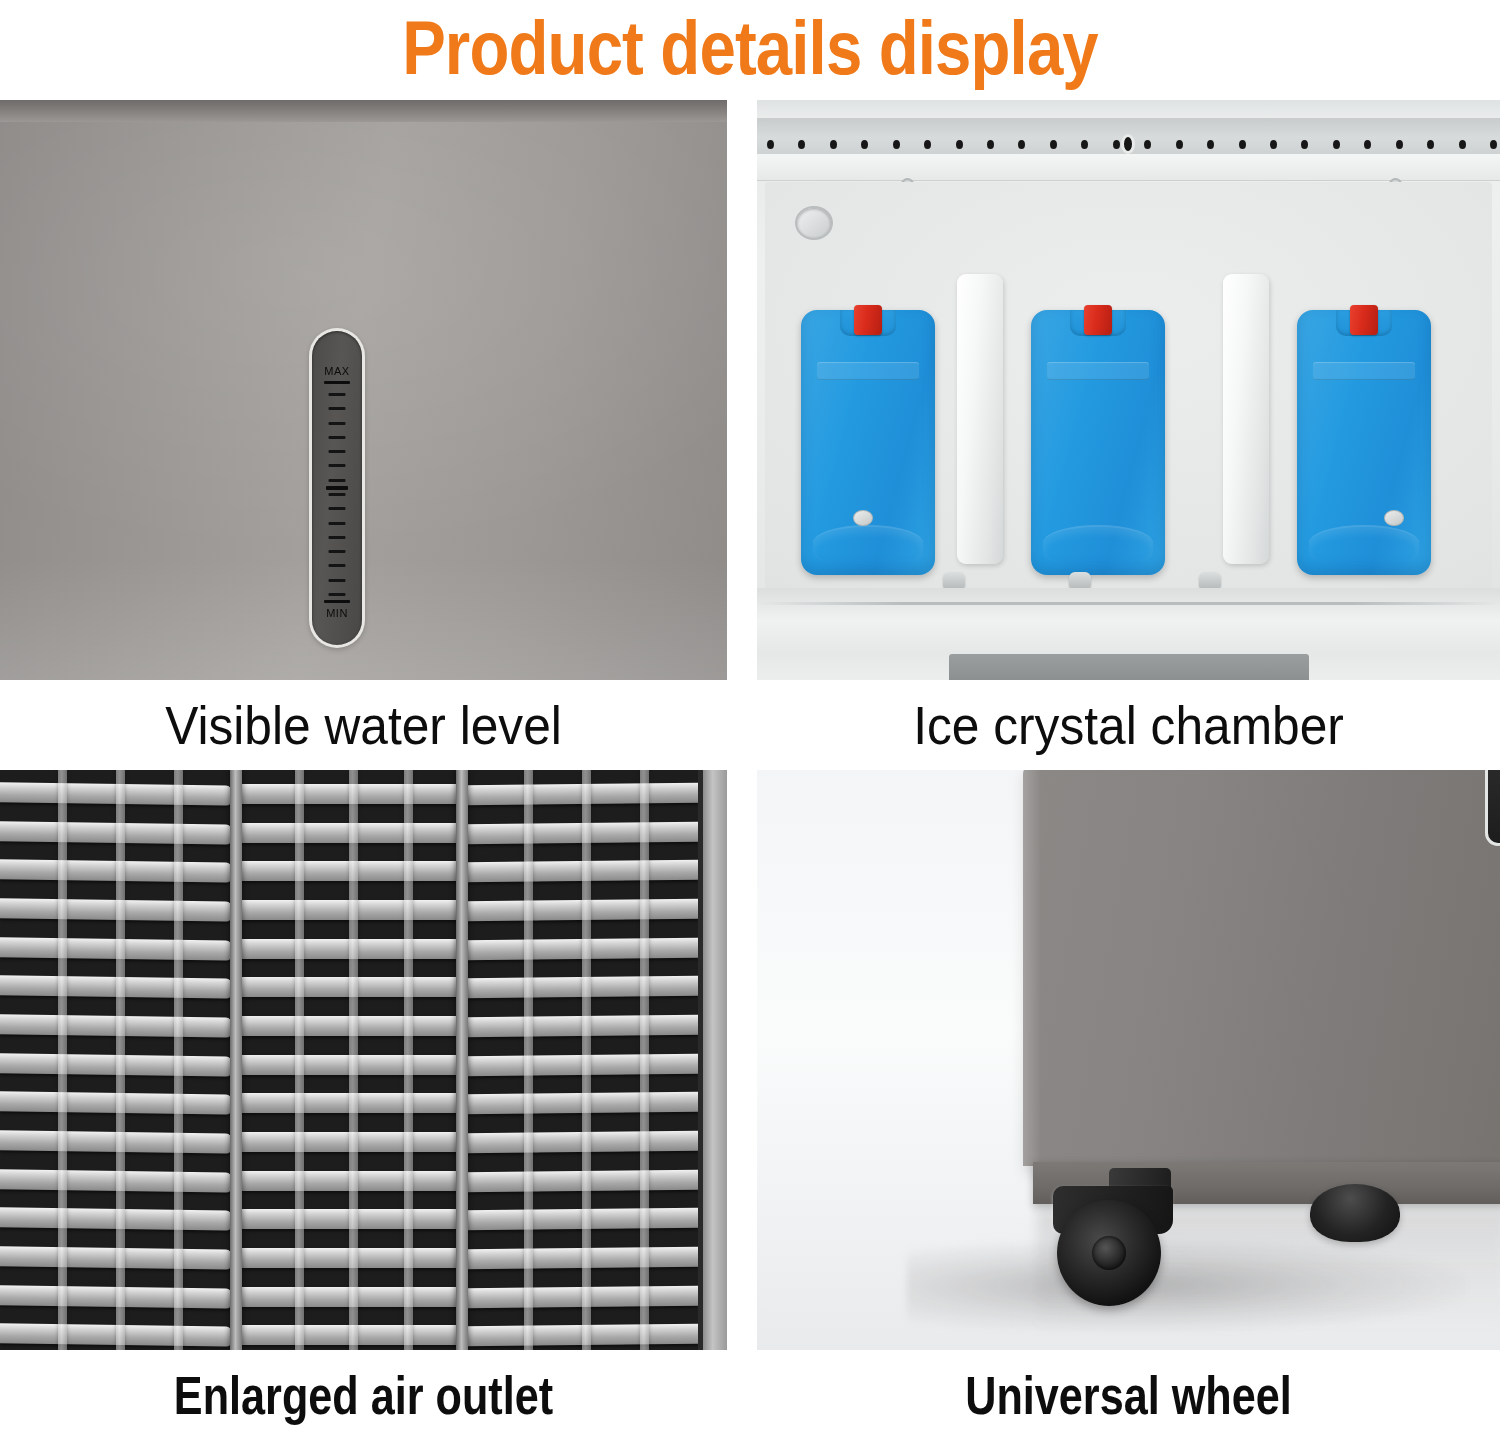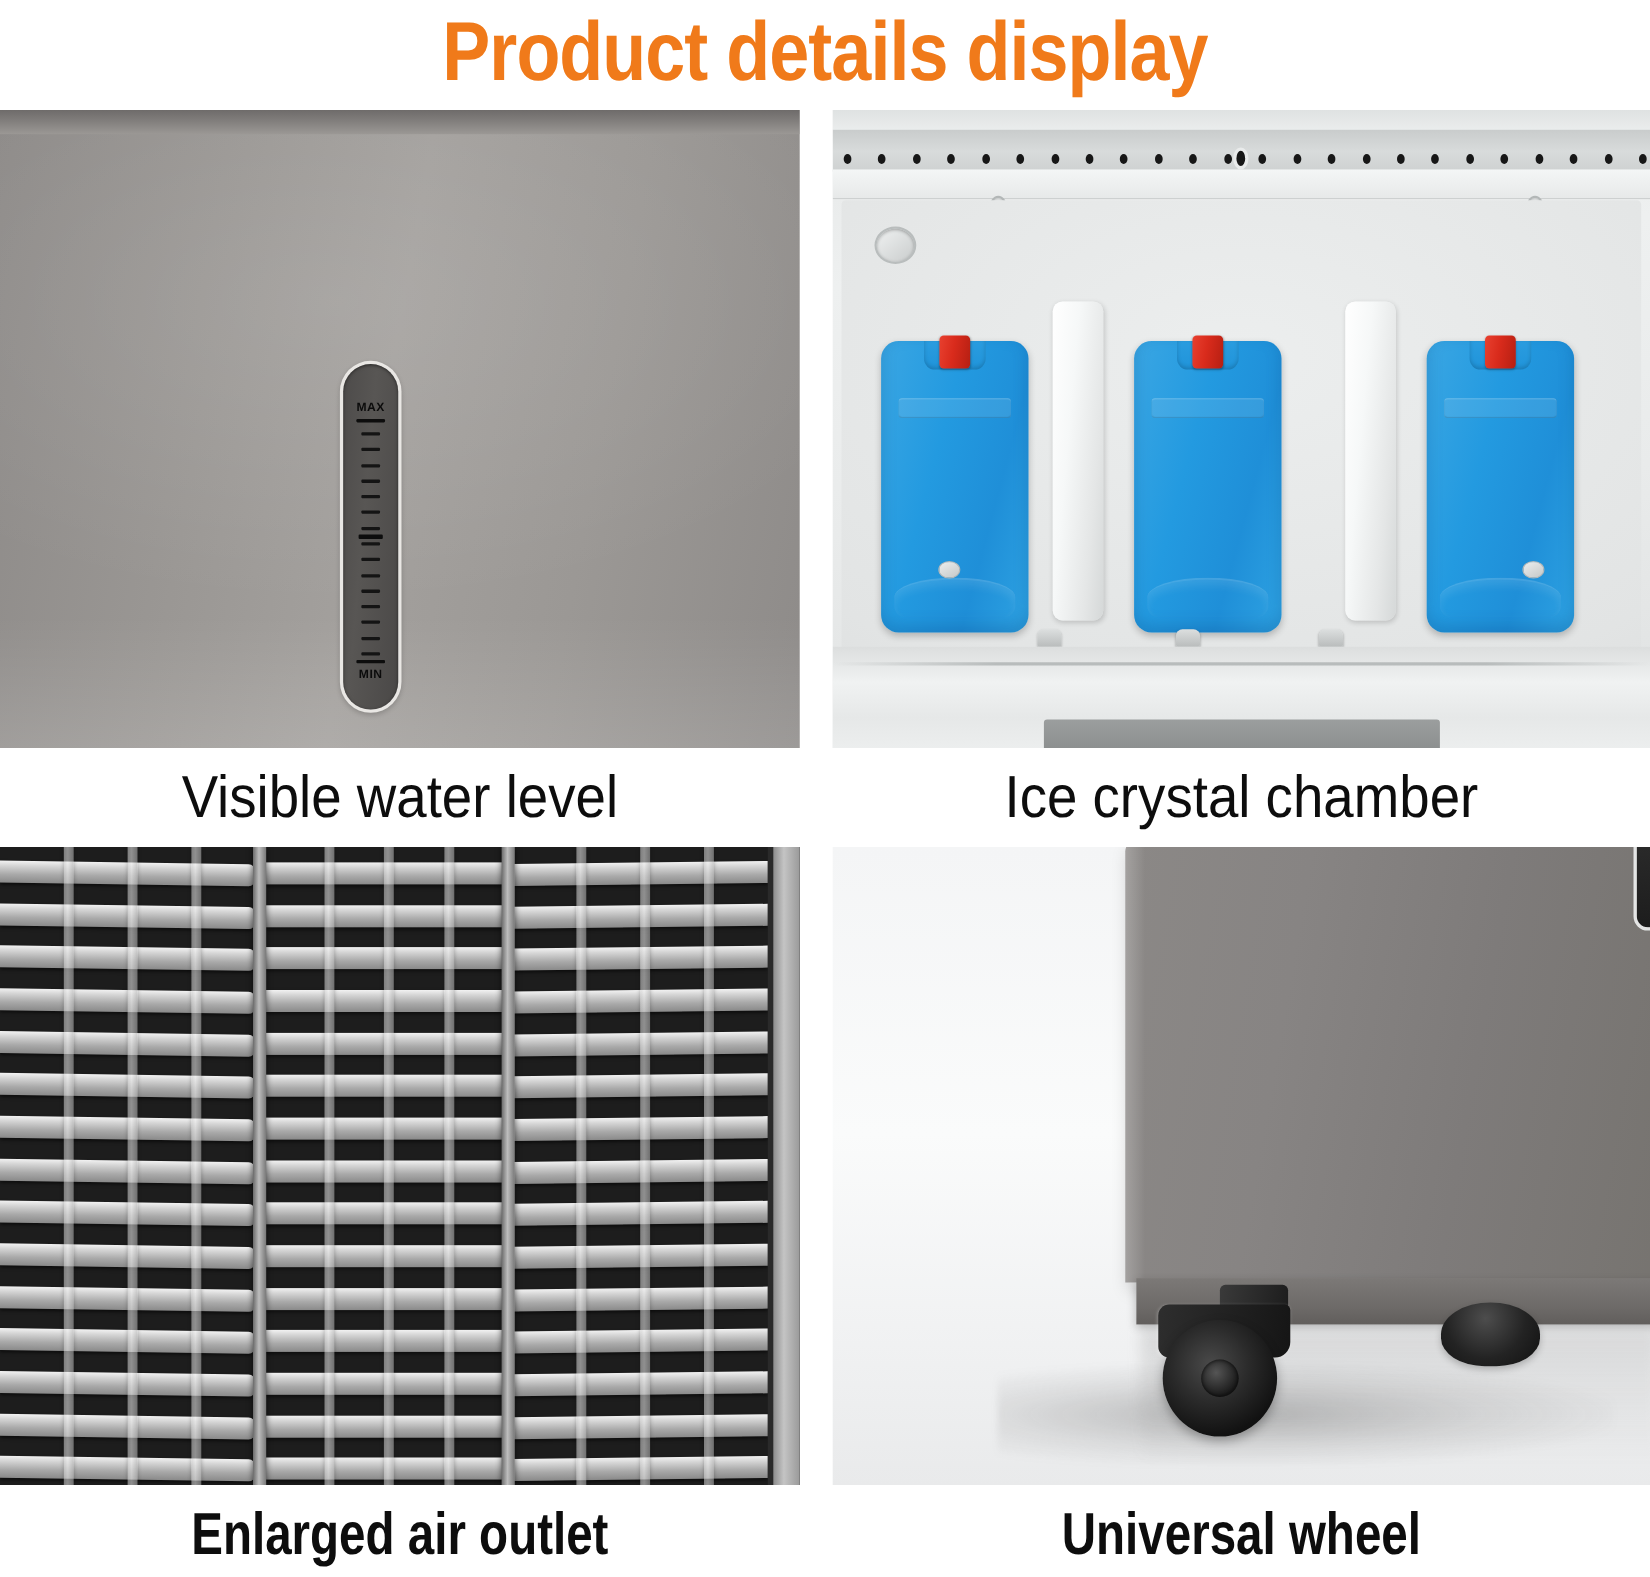--- a/index.html
+++ b/index.html
@@ -95,21 +95,21 @@
     border-radius: 26px;
     background: linear-gradient(95deg,#4d4b4a 0%,#585654 40%,#4a4847 100%);
     box-shadow: inset 0 1px 3px rgba(0,0,0,0.5);
     overflow: hidden;
   }
   .gauge .lbl {
     position: absolute;
     left: 0; right: 0;
     text-align: center;
     font-size: 11px;
-    font-weight: 700;
+    font-weight: 400;
     color: #0b0b0b;
     letter-spacing: 0.5px;
     font-family: "Liberation Sans", sans-serif;
   }
   .gauge .lbl.max { top: 34px; }
   .gauge .lbl.min { bottom: 26px; }
   .gauge .major {
     position: absolute; left: 50%; transform: translateX(-50%);
     width: 26px; height: 3px; background: #0d0d0d; border-radius: 1px;
   }

